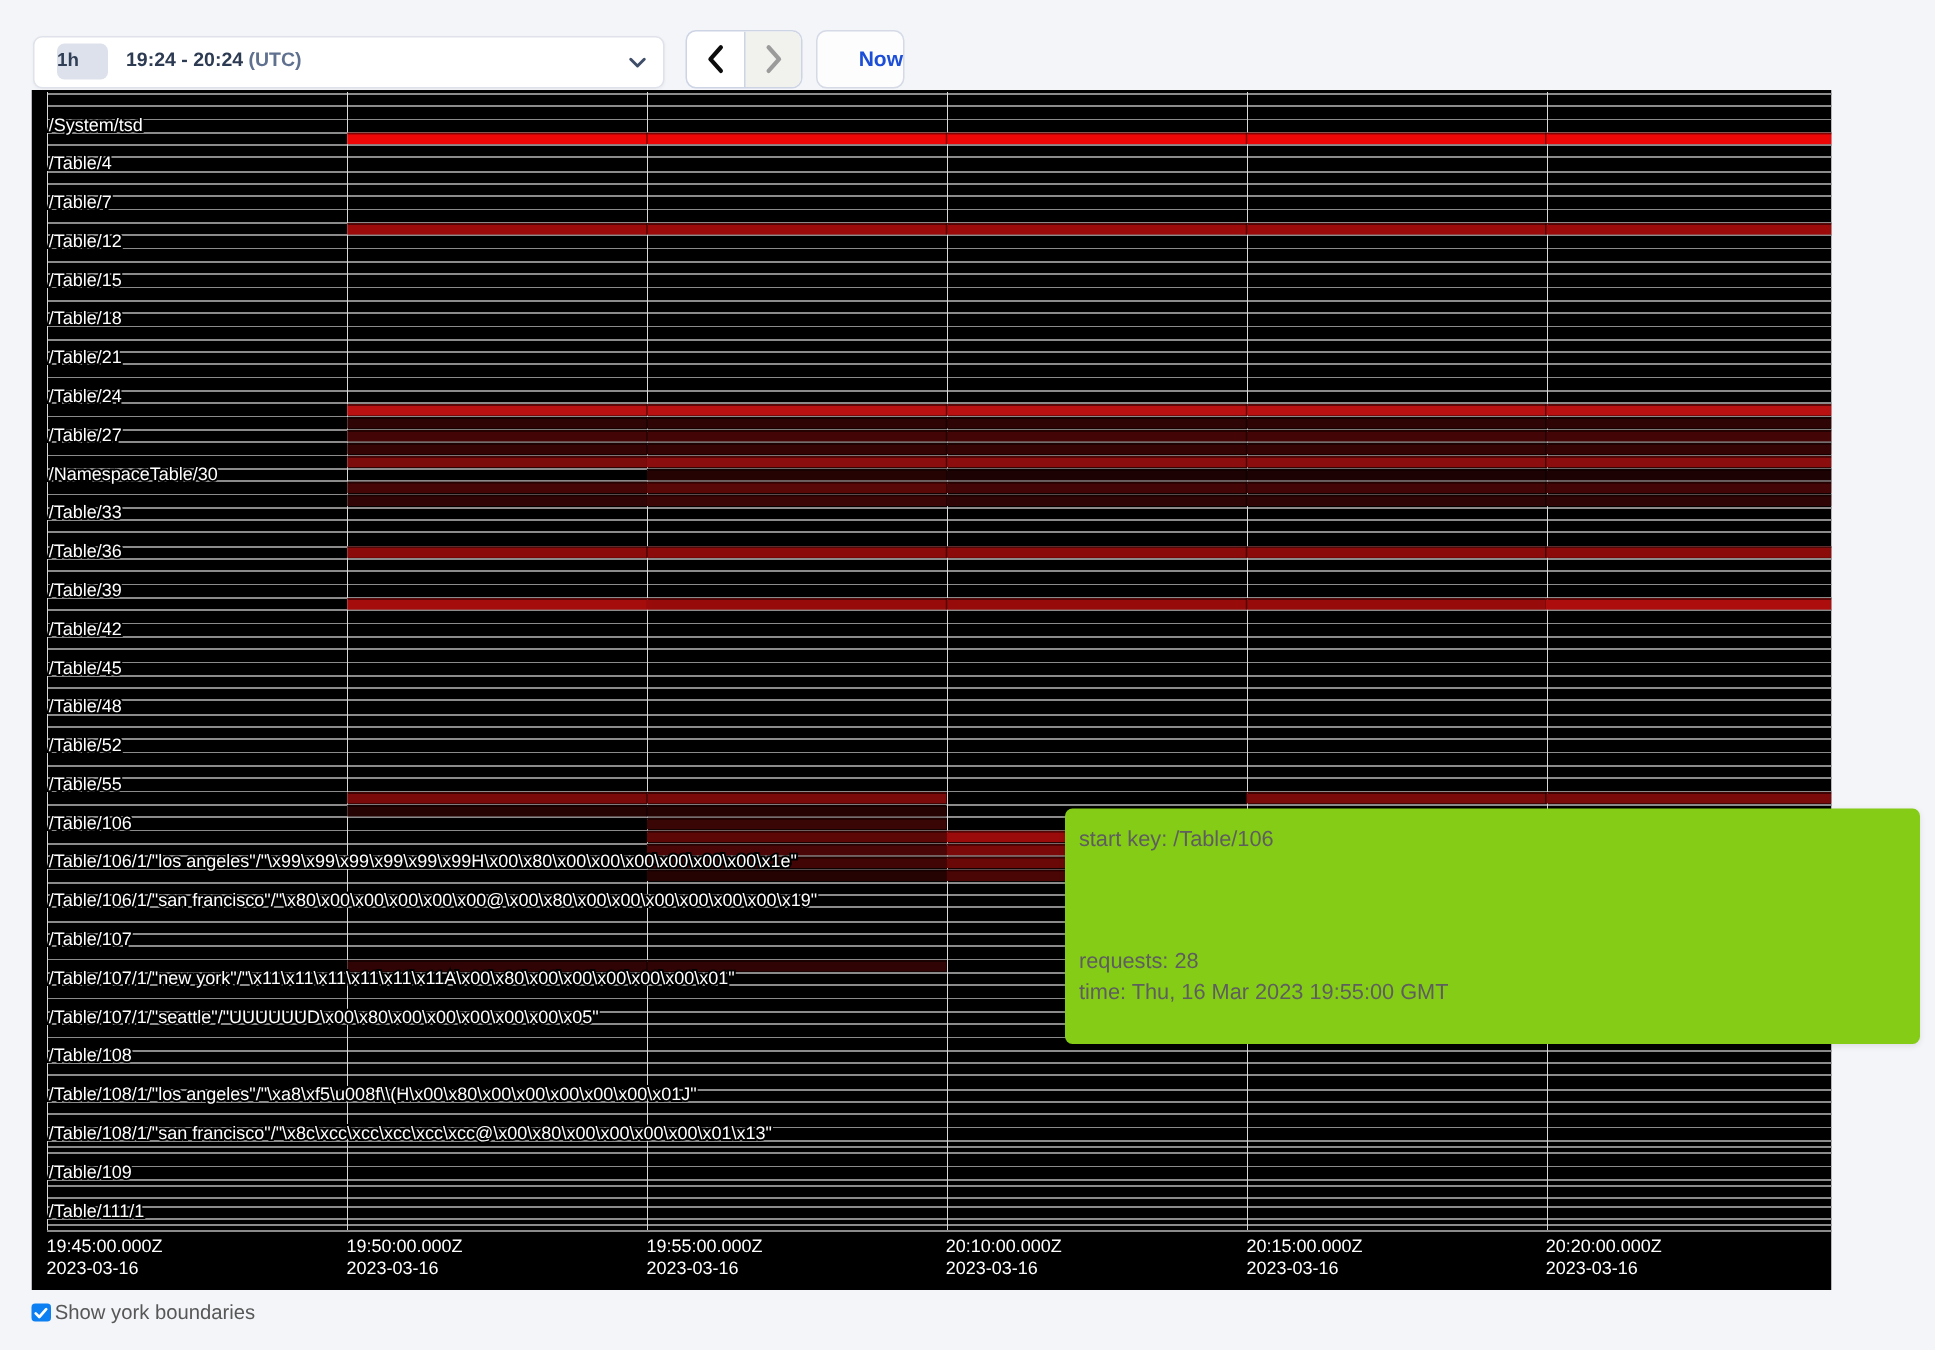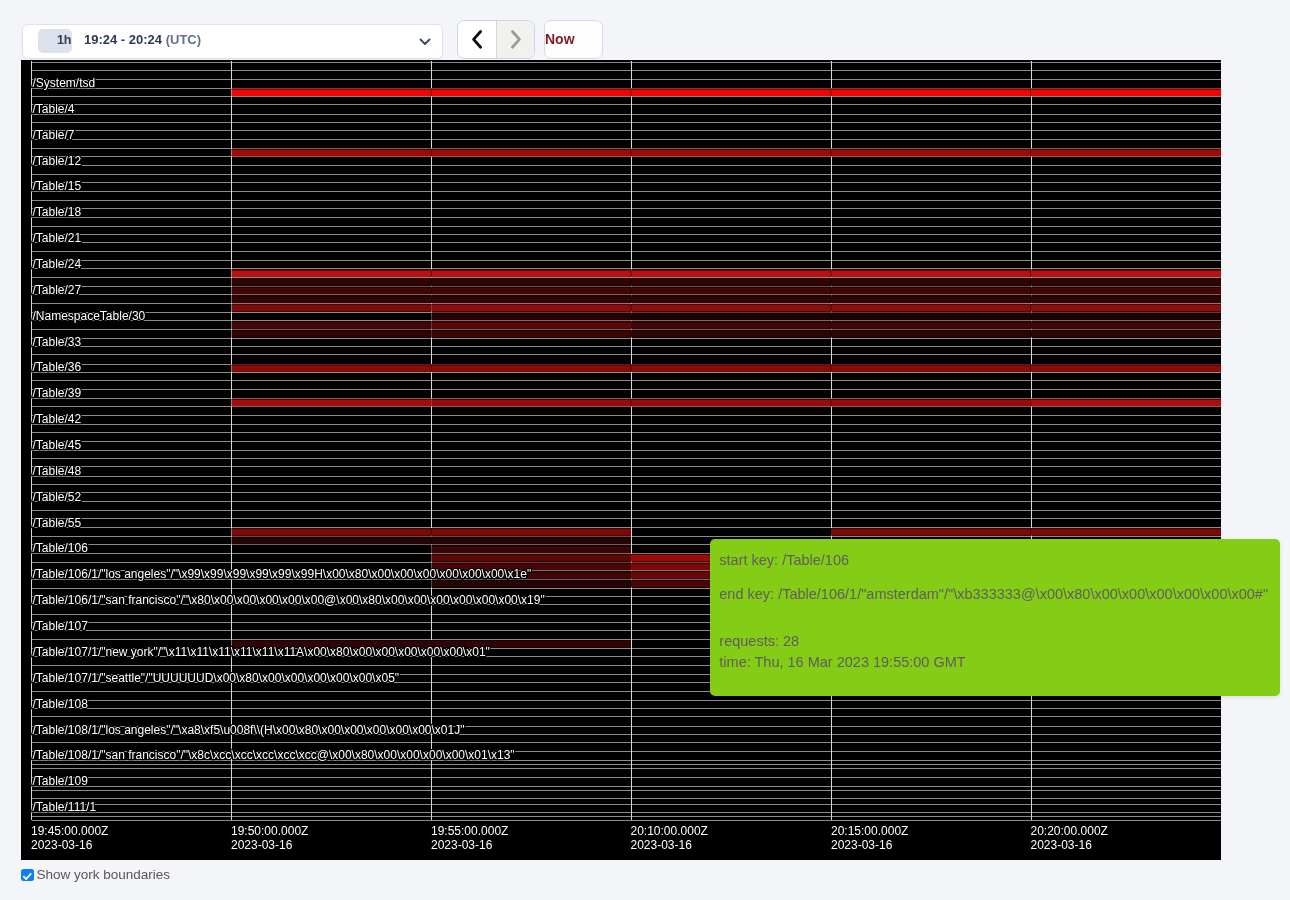--- a/index.html
+++ b/index.html
@@ -1,23 +1,23 @@
 <!DOCTYPE html>
 <html><head><meta charset="utf-8"><style>
 html,body{margin:0;padding:0}
 body{width:1290px;height:900px;background:#f4f5f9;font-family:"Liberation Sans",sans-serif;position:relative;overflow:hidden}
 .dd{position:absolute;left:22px;top:23.5px;width:419px;height:33.5px;background:#fff;border:1px solid #dfe2ea;border-radius:6px;box-shadow:0 1px 2px rgba(40,50,80,.05)}
-.badge{position:absolute;left:15px;top:4.5px;width:33.5px;height:23.5px;background:#dde1ec;border-radius:5px;color:#313f56;font-weight:bold;font-size:12.5px;text-align:right;line-height:23.5px}
+.badge{position:absolute;left:15px;top:4.5px;width:33.5px;height:23.5px;background:#dde1ec;border-radius:5px;color:#313f56;font-weight:bold;font-size:12.5px;text-align:left;line-height:23.5px}
 .ttl{position:absolute;left:61px;top:-1.5px;height:33.5px;line-height:33.5px;font-size:13px;font-weight:bold;color:#2c3a52;white-space:nowrap}
 .ttl span{font-weight:bold;color:#5f718f}
 .ddchev{position:absolute;right:11px;top:13px}
 .navgrp{position:absolute;left:457px;top:20px;width:76px;height:36.7px;border:1px solid #cdd4e4;border-radius:7px;background:#fff;overflow:hidden}
 .navgrp .half{position:absolute;top:0;width:38px;height:36.7px}
 .navgrp .r{left:38px;background:#f1f1ee;border-left:1px solid #cdd4e4}
-.nowbtn{position:absolute;left:544px;top:20px;width:57px;height:36.7px;border:1px solid #d5dae6;border-radius:7px;background:#fdfdfe;color:#7f1d1d;font-weight:bold;font-size:14px;text-align:left;line-height:36.7px}
+.nowbtn{position:absolute;left:544px;top:20px;width:57px;height:36.7px;border:1px solid #d5dae6;border-radius:7px;background:#fdfdfe;color:#1d4ed8;font-weight:bold;font-size:14px;text-align:right;line-height:36.7px}
 .chart{position:absolute;left:21px;top:60px}
 .tip{position:absolute;left:709.8px;top:539.4px;width:570.5px;height:156.6px;background:#84cc16;border-radius:5px;box-shadow:0 1px 4px rgba(0,0,0,.10);color:#5e5e5e;font-size:14.5px}
 .tip div{position:absolute;left:9.5px;white-space:nowrap}
 .cbrow{position:absolute;left:21px;top:869px;height:14px}
 .cbox{position:absolute;left:0;top:-0.5px;width:12.6px;height:12.3px;background:#0c80f2;border-radius:2.5px}
 .cblab{position:absolute;left:15.5px;top:-1.6px;font-size:13.5px;color:#575757;white-space:nowrap}
 </style></head><body>
 <div class="dd">
   <div class="badge">1h</div>
   <div class="ttl">19:24 - 20:24 <span>(UTC)</span></div>
@@ -288,21 +288,20 @@
       <text x="609.5" y="774.5">20:10:00.000Z</text>
       <text x="609.5" y="789.3">2023-03-16</text>
       <text x="810.0" y="774.5">20:15:00.000Z</text>
       <text x="810.0" y="789.3">2023-03-16</text>
       <text x="1009.5" y="774.5">20:20:00.000Z</text>
       <text x="1009.5" y="789.3">2023-03-16</text>
     </g>
   </svg>
 <div class="tip">
   <div style="top:12.9px">start key: /Table/106</div>
-  <div style="top:46.8px">end key: /Table/106/1/"amsterdam"/"\xb333333@\x00\x80\x00\x00\x00\x00\x00\x00#"</div>
   <div style="top:94px">requests: 28</div>
   <div style="top:114.6px">time: Thu, 16 Mar 2023 19:55:00 GMT</div>
 </div>
 <div class="cbrow">
   <div class="cbox"><svg width="12.5" height="12.5" viewBox="0 0 12.5 12.5">
         <path d="M2.8 6.6 L5.2 9 L9.8 3.8" fill="none" stroke="#fff" stroke-width="1.8" stroke-linecap="round" stroke-linejoin="round"></path>
       </svg></div>
   <div class="cblab">Show york boundaries</div>
 </div>
 </body></html>

